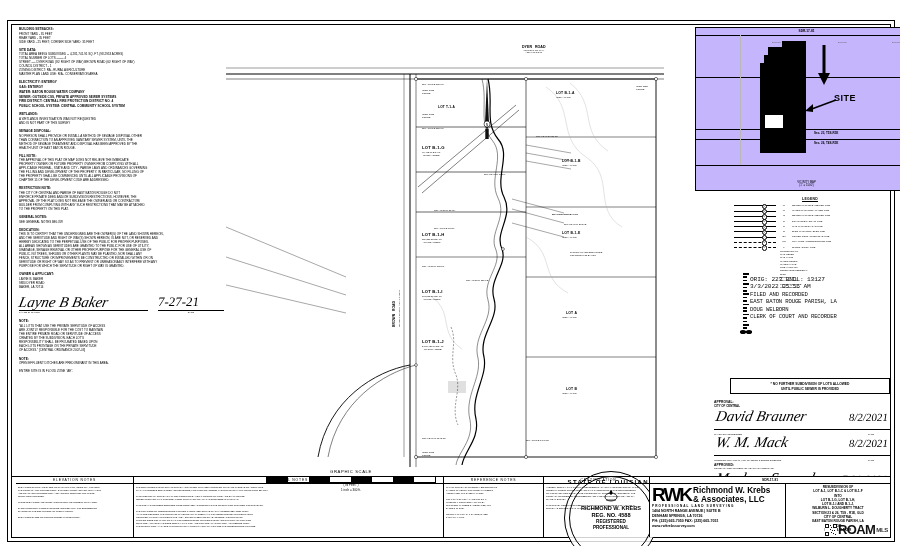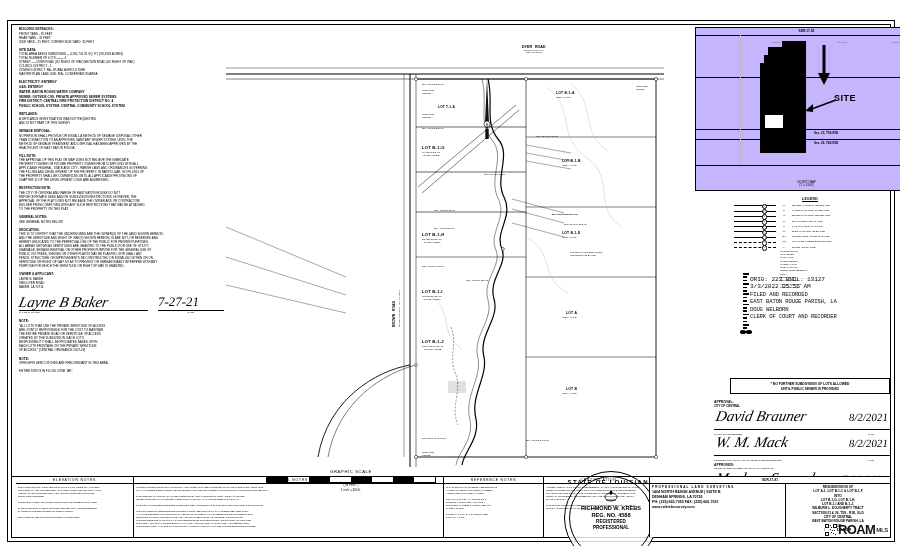--- a/index.html
+++ b/index.html
@@ -686,20 +686,27 @@
             <div>&nbsp;</div>
             <div>THIS SURVEY MEETS OR EXCEEDS THE MINIMUM REQUIREMENTS FOR A CLASS 'C'</div>
             <div>SURVEY AS DEFINED IN LAC 46:LXI, CHAPTER 25.</div>
           </div>
         </div>
       </div>
 
     <div id="tblock">
       <div id="tb-head">SDR-17-81</div>
       <div id="tb-left">
+        <div style="display:flex;align-items:center;">
+          <div class="rwk-logo">RWK</div>
+          <div style="margin-left:2px;">
+            <div class="firm1">Richmond W. Krebs</div>
+            <div class="firm1">&amp; Associates, LLC</div>
+          </div>
+        </div>
         <div class="firm2">PROFESSIONAL LAND SURVEYING</div>
         <div class="firm3">1404 NORTH RANGE AVENUE | SUITE B</div>
         <div class="firm3">DENHAM SPRINGS, LA  70726</div>
         <div class="firm3">PH: (225) 665-7050    FAX: (225) 665-7051</div>
         <div class="firm3">www.rwkrebssurvey.com</div>
       </div>
       <div id="tb-right">
           <div class="tb-desc">RESUBDIVISION OF</div>
           <div class="tb-desc">LOT A-1, LOT B-1-C &amp; LOT B-1-F</div>
           <div class="tb-desc">INTO</div>

